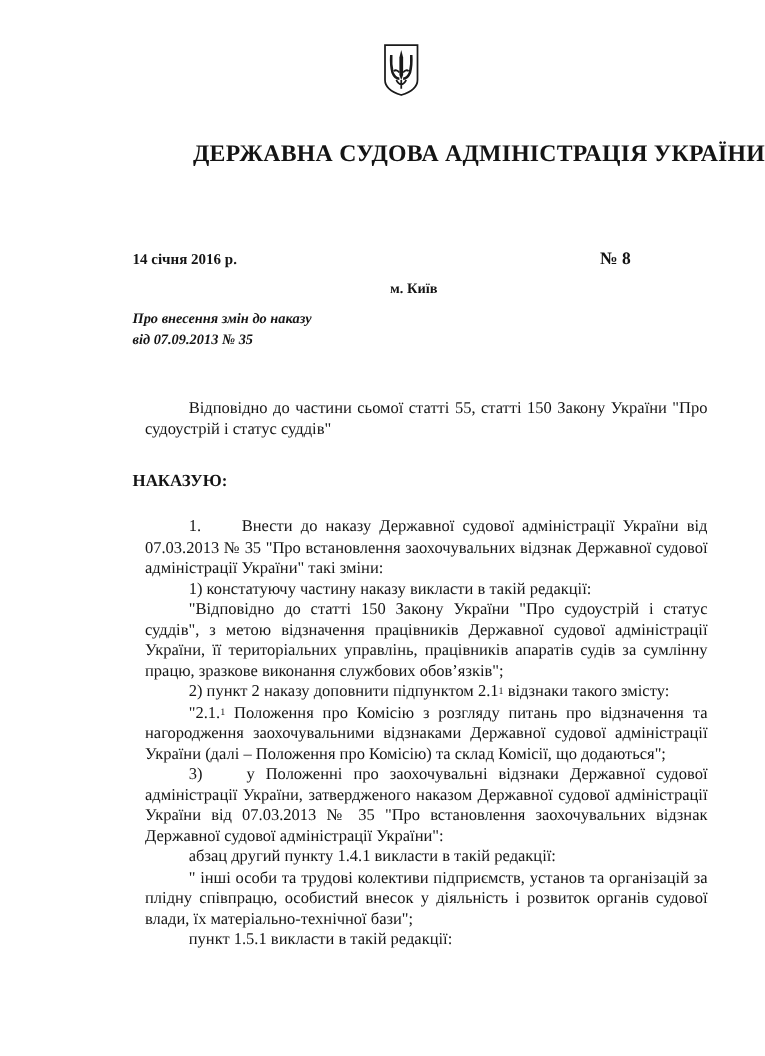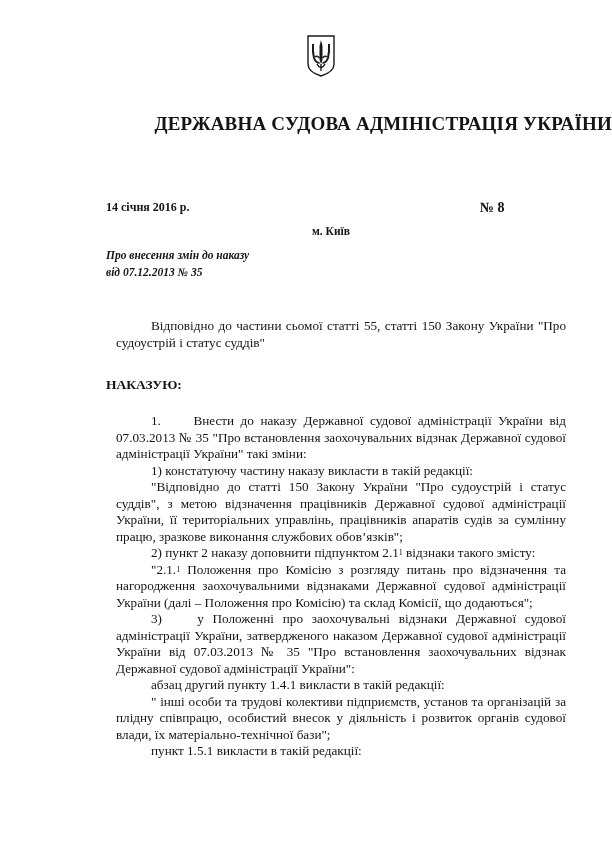--- a/index.html
+++ b/index.html
@@ -108,21 +108,21 @@
   </svg>
 
   <div class="org-title">ДЕРЖАВНА СУДОВА АДМІНІСТРАЦІЯ УКРАЇНИ</div>
 
   <div class="meta-row meta-date">14 січня 2016 р.</div>
   <div class="meta-row meta-city">м. Київ</div>
   <div class="meta-row meta-number">№ 8</div>
 
   <div class="subject">
     <div>Про внесення змін до наказу</div>
-    <div>від 07.12.2013 № 35</div>
+    <div>від 07.09.2013 № 35</div>
   </div>
 
   <div class="body-text preamble">
     <p class="p">Відповідно до  частини сьомої статті 55, статті 150 Закону України "Про судоустрій і статус суддів"</p>
   </div>
 
   <div class="order-word">НАКАЗУЮ:</div>
 
   <div class="body-text main">
     <p class="p">1.&nbsp;&nbsp;&nbsp;&nbsp;&nbsp;Внести до наказу Державної судової адміністрації України від 07.03.2013 № 35 "Про встановлення заохочувальних відзнак Державної судової адміністрації України" такі зміни:</p>

